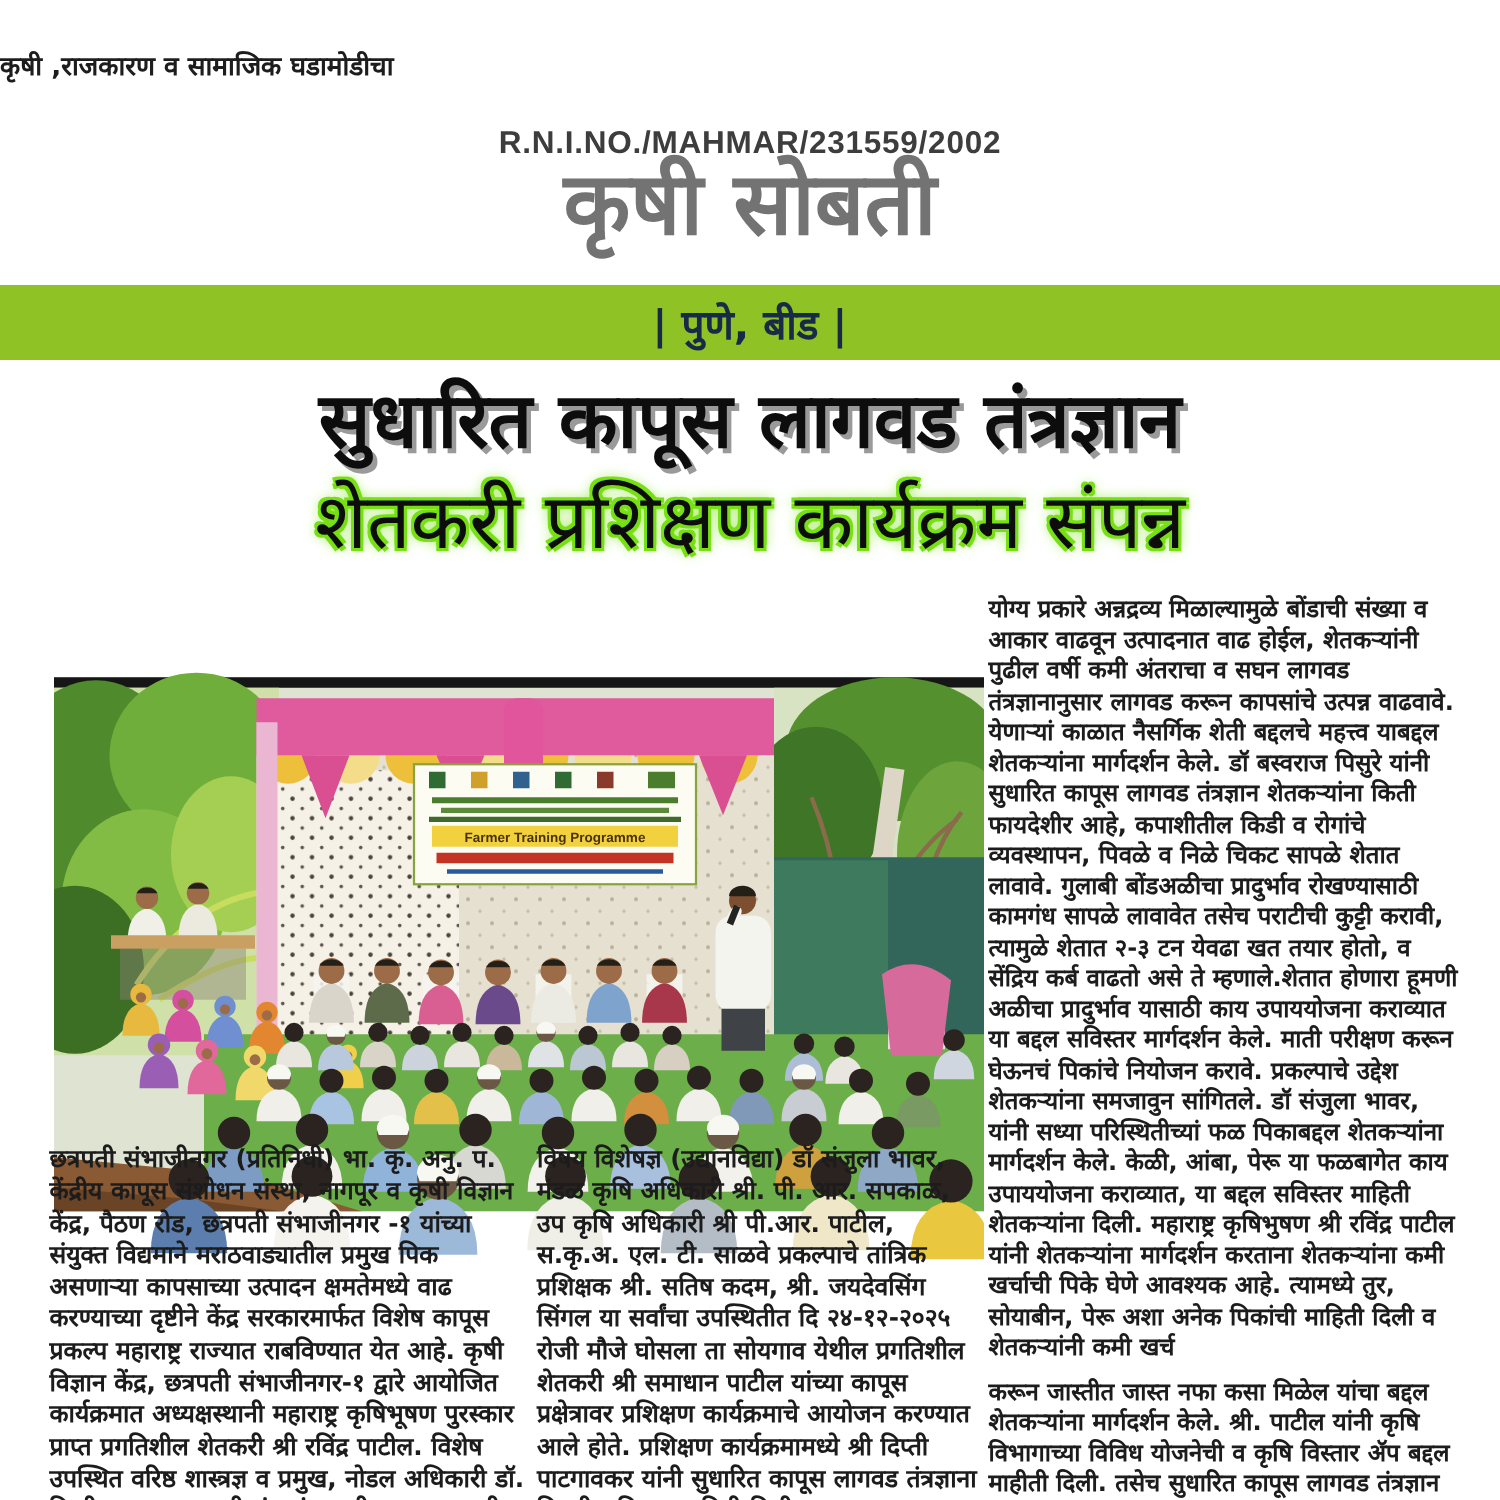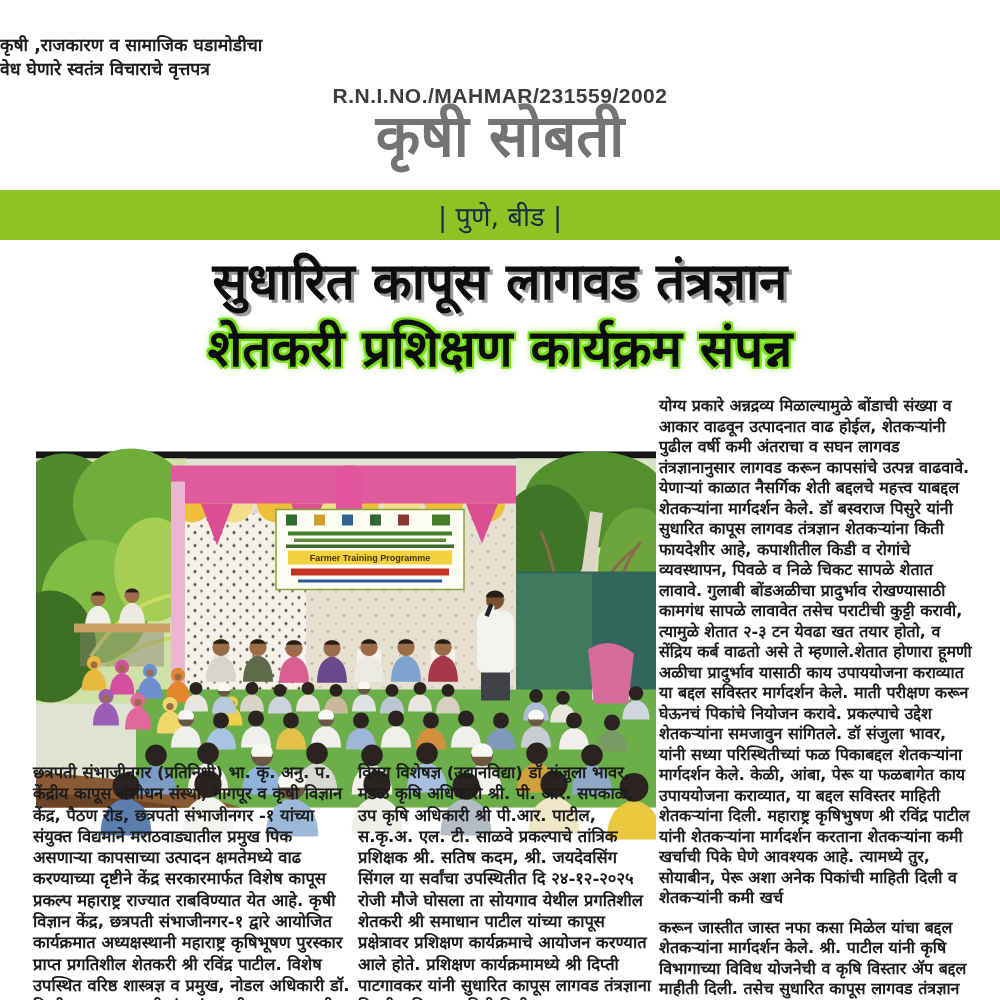--- a/index.html
+++ b/index.html
@@ -9,47 +9,46 @@
   .tagline{position:absolute;top:34px;left:0;right:0;text-align:left;
            font-size:17.5px;font-weight:700;color:#1d1d1d;line-height:1.35;}
   .rni{position:absolute;top:84px;left:0;right:0;text-align:center;
        font-size:21px;font-weight:800;color:#3d3d3d;letter-spacing:.5px;
        font-family:"Liberation Sans","DejaVu Sans",sans-serif;}
   .masthead-title{position:absolute;top:102px;left:0;right:0;margin:0;text-align:center;
        font-size:58px;font-weight:800;color:#737373;line-height:1.2;}
   
   .dateline{position:absolute;top:190px;left:0;width:1000px;height:50px;background:#8fc325;
        display:flex;align-items:center;justify-content:center;gap:20px;
-       color:#182a47;font-weight:400;font-size:27px;flex-direction:column;}
+       color:#182a47;font-weight:700;font-size:27px;flex-direction:column;}
   
   .headline1{position:absolute;top:250px;left:0;right:0;margin:0;text-align:center;
        font-size:51px;font-weight:800;color:#0d0d0d;line-height:1.25;
        text-shadow:3px 3px 0 #9a9a9a;}
   .headline2{position:absolute;top:317px;left:0;right:0;margin:0;text-align:center;
-       font-size:51px;font-weight:700;color:#0d0d0d;line-height:1.25;
+       font-size:51px;font-weight:400;color:#0d0d0d;line-height:1.25;
        text-shadow:-2px -2px 0 #76e013,2px -2px 0 #76e013,-2px 2px 0 #76e013,
                    2px 2px 0 #76e013,0 0 9px #76e013;}
   
   .photo{position:absolute;left:36px;top:401px;width:620px;height:457px;}
   .photo svg{display:block;width:100%;height:100%;}
   
   .col{position:absolute;color:#1c1c1c;font-weight:600;text-align:left;}
   .col p{margin:0 3px 9px 0;}
   .col-right{left:659px;top:396px;width:318px;font-size:16px;line-height:20.5px;}
   .col-left{left:33px;top:762px;width:322px;font-size:16.5px;line-height:21.3px;}
   .col-mid{left:358px;top:762px;width:301px;font-size:16.5px;line-height:21.3px;}
 </style>
 </head>
 <body>
 
 <div class="page">
 
   <div class="tagline">
     <div>कृषी ,राजकारण व सामाजिक घडामोडीचा</div>
-    <div>वेध घेणारे स्वतंत्र विचाराचे वृत्तपत्र</div>
   </div>
 
   <div class="rni">R.N.I.NO./MAHMAR/231559/2002</div>
 
   <h1 class="masthead-title">कृषी सोबती</h1>
 
   <div class="dateline">
     <span>| पुणे, बीड |</span>
   </div>
 

